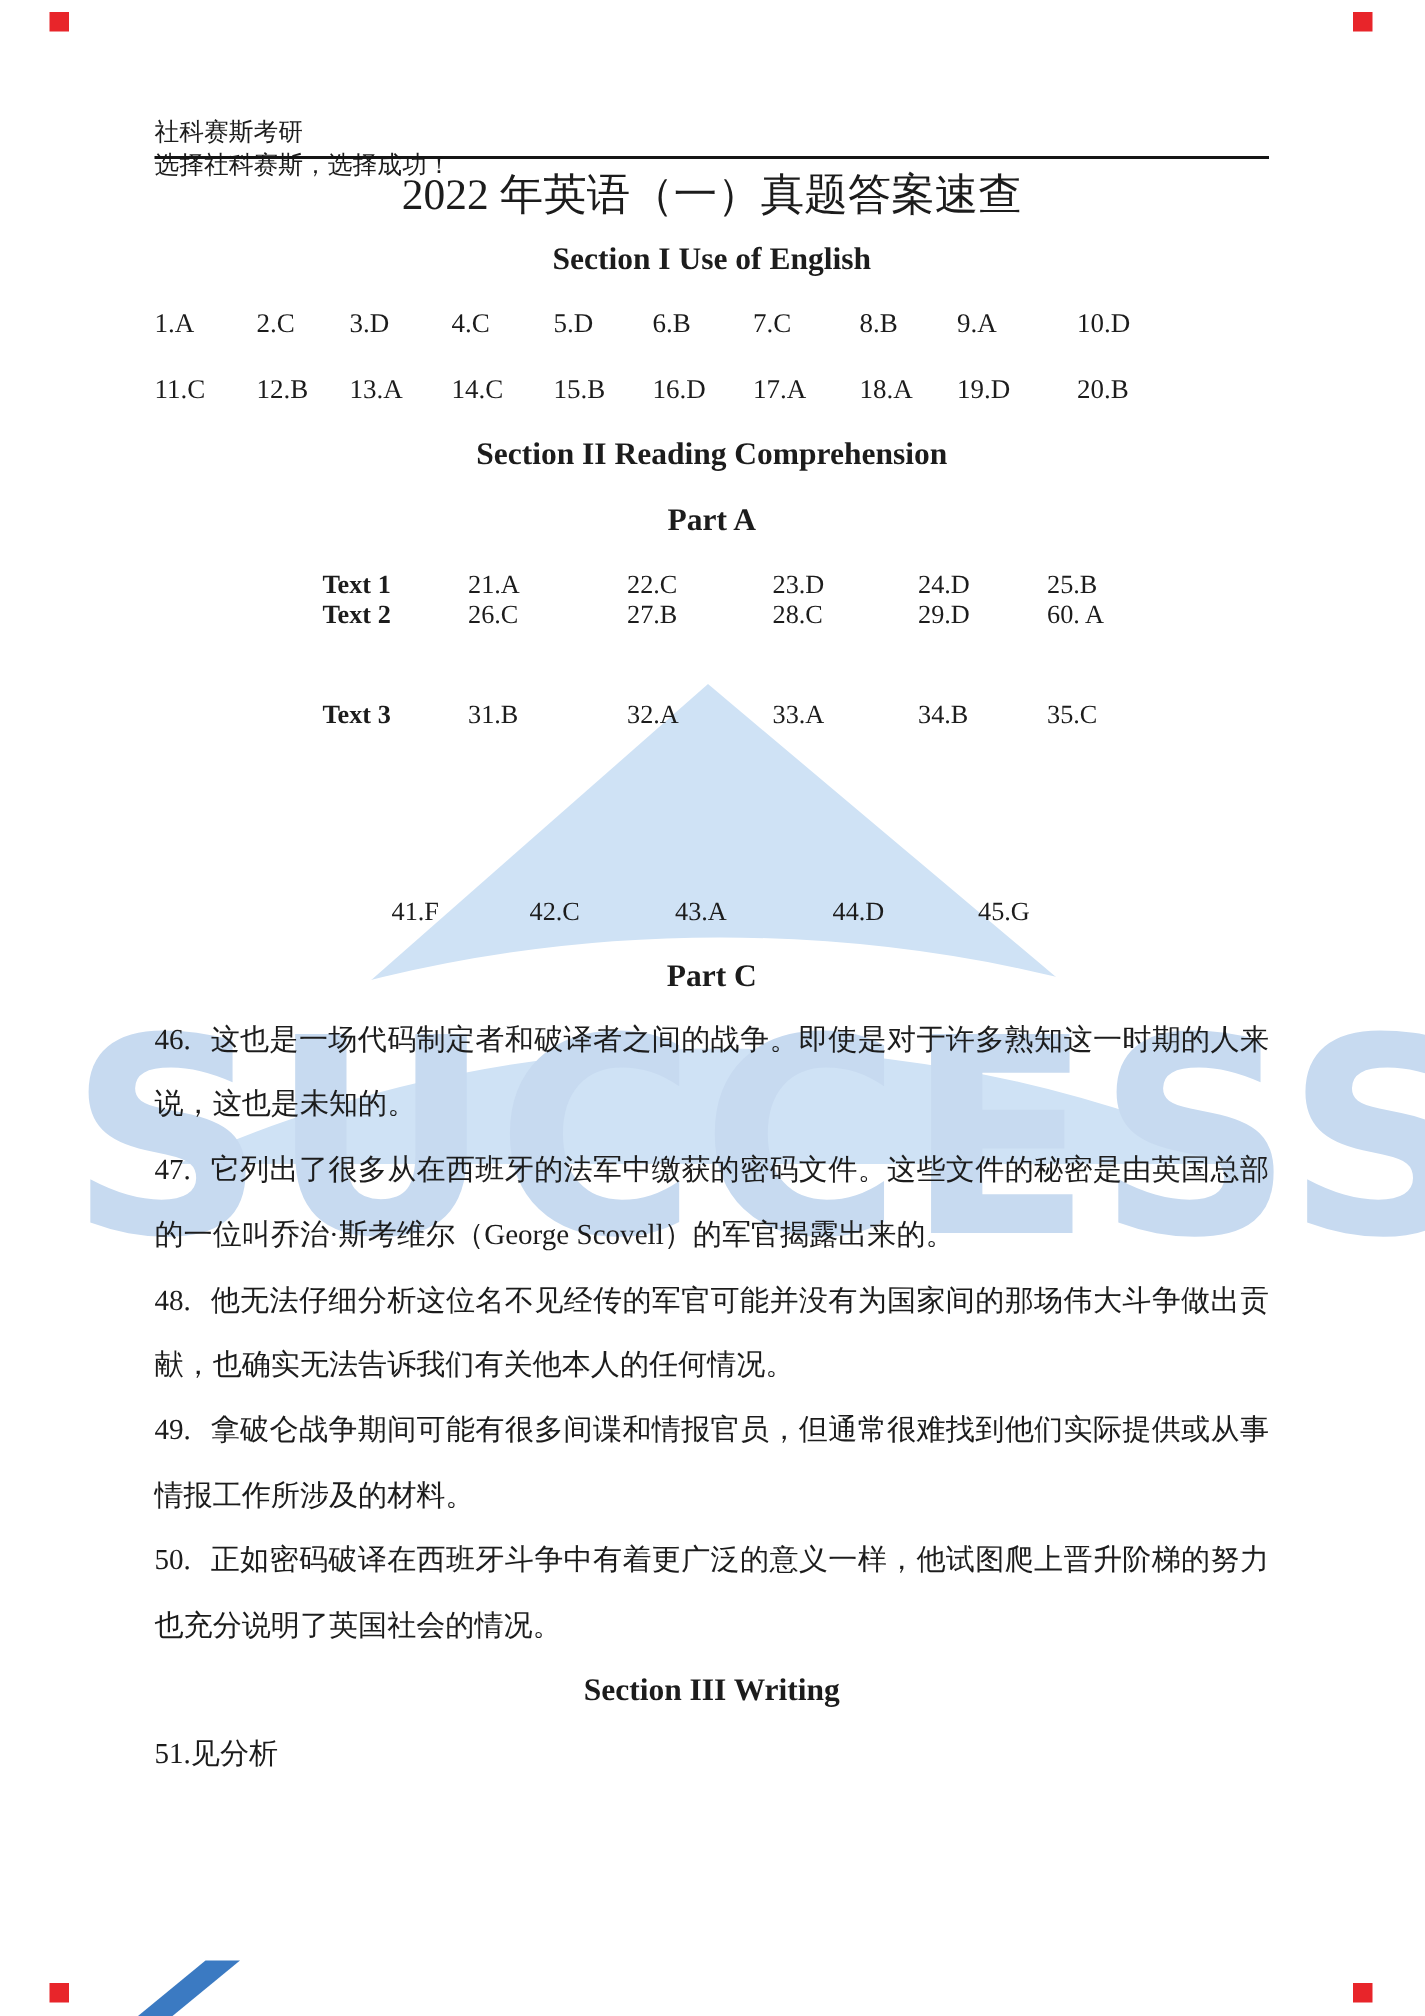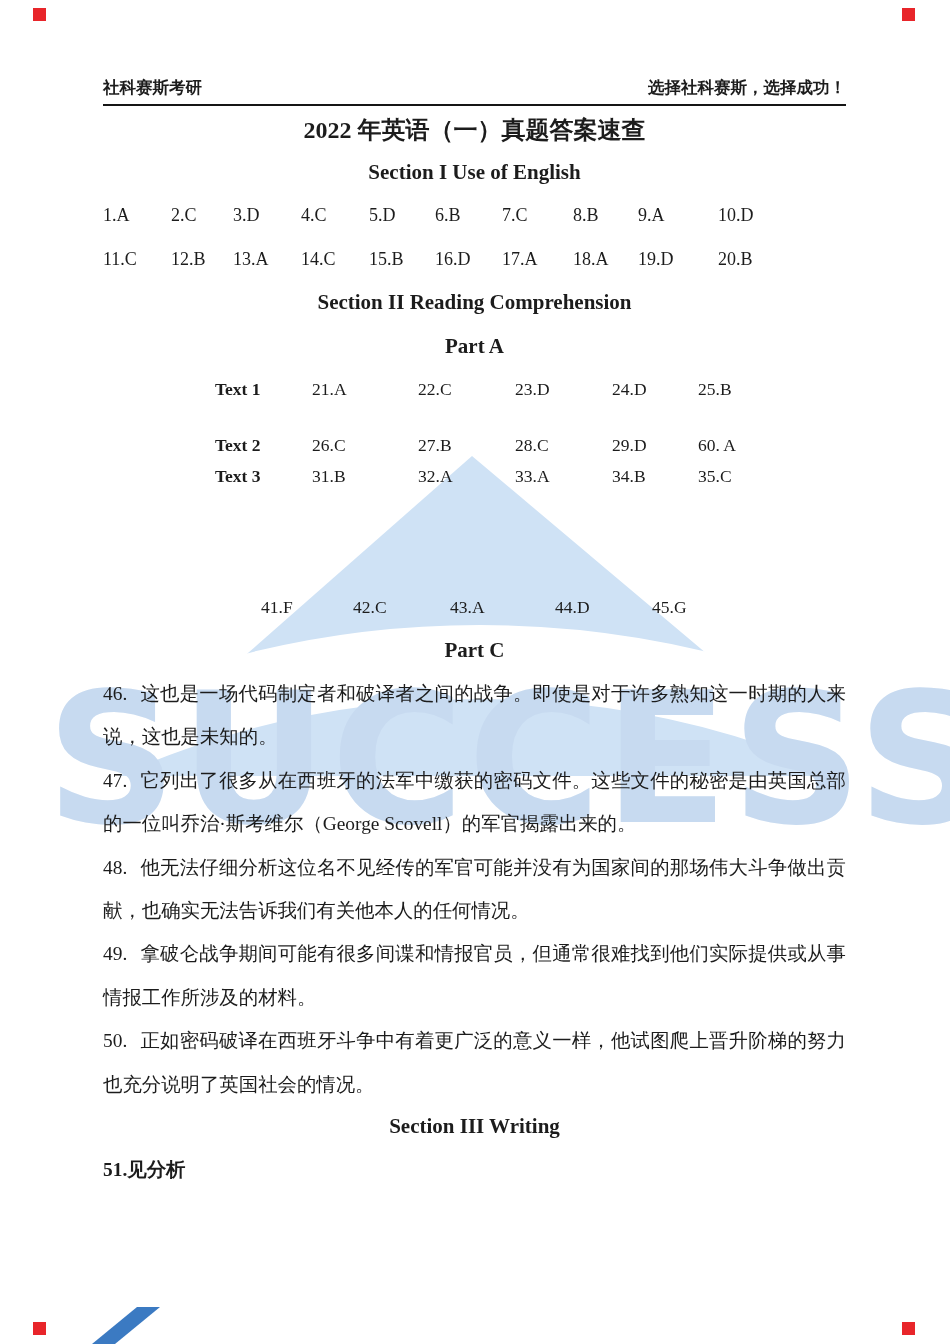--- a/index.html
+++ b/index.html
@@ -11,38 +11,38 @@
   .wm-layer{position:absolute;inset:0;z-index:0;pointer-events:none;}
   .wm-success{
     position:absolute;left:46px;top:668px;width:910px;
     font-family:"DejaVu Sans","Liberation Sans",sans-serif;
     font-weight:700;font-size:182px;line-height:1;letter-spacing:3px;
     color:#c7daf0;white-space:nowrap;
   }
   
   .blk{position:absolute;left:103px;width:743px;z-index:2;}
   .hdr{top:77px;display:flex;justify-content:space-between;align-items:baseline;
-       font-weight:bold;font-size:16.5px;line-height:22px;}
+       font-weight:normal;font-size:16.5px;line-height:22px;flex-direction:column;}
   .rule{top:104px;height:2px;background:#151515;}
-  .title{top:114px;text-align:center;font-weight:bold;font-size:24px;line-height:32px;}
+  .title{top:114px;text-align:center;font-weight:normal;font-size:29px;line-height:32px;}
   .h-center{text-align:center;font-weight:bold;font-size:21px;line-height:27px;}
   .s1h{top:159px;} .s2h{top:289px;} .pah{top:333px;} .pbh{top:550px;} .pch{top:637px;text-align:center;} .s3h{top:1113px;}
   .ansrow{font-size:18px;line-height:27px;display:grid;
           grid-template-columns:68px 62px 68px 68px 66px 67px 71px 65px 80px auto;}
   .r1{top:202px;} .r2{top:246px;}
   .parow{font-size:17.5px;line-height:27px;display:grid;padding-left:112px;box-sizing:border-box;
          grid-template-columns:97px 106px 97px 97px 86px auto;}
   .parow .tlabel{font-weight:bold;}
-  .t1{top:376px;} .t2{top:432px;} .t3{top:463px;} .t4{top:507px;}
+  .t1{top:376px;} .t2{top:396px;} .t3{top:463px;} .t4{top:507px;}
   .pbrow{top:594px;font-size:17.5px;line-height:27px;display:grid;padding-left:158px;box-sizing:border-box;
          grid-template-columns:92px 97px 105px 97px auto;}
   .partc{top:672px;font-size:19.4px;line-height:43.4px;}
   .partc p{margin:0;text-align:justify;text-justify:inter-character;}
   .pnum{margin-right:13px;}
-  .writing{font-size:19.4px;line-height:27px;font-weight:bold;}
+  .writing{font-size:19.4px;line-height:27px;}
   .w51{top:1156px;} .w52{top:1200px;}
   
   .marker{position:absolute;width:13px;height:13px;z-index:3;}
   .m-tl{left:33px;top:8px;} .m-tr{left:902px;top:8px;}
   .m-bl{left:33px;top:1322px;} .m-br{left:902px;top:1322px;}
   .logo-frag{position:absolute;left:0;top:0;z-index:1;}
 </style>
 </head>
 <body>
 

